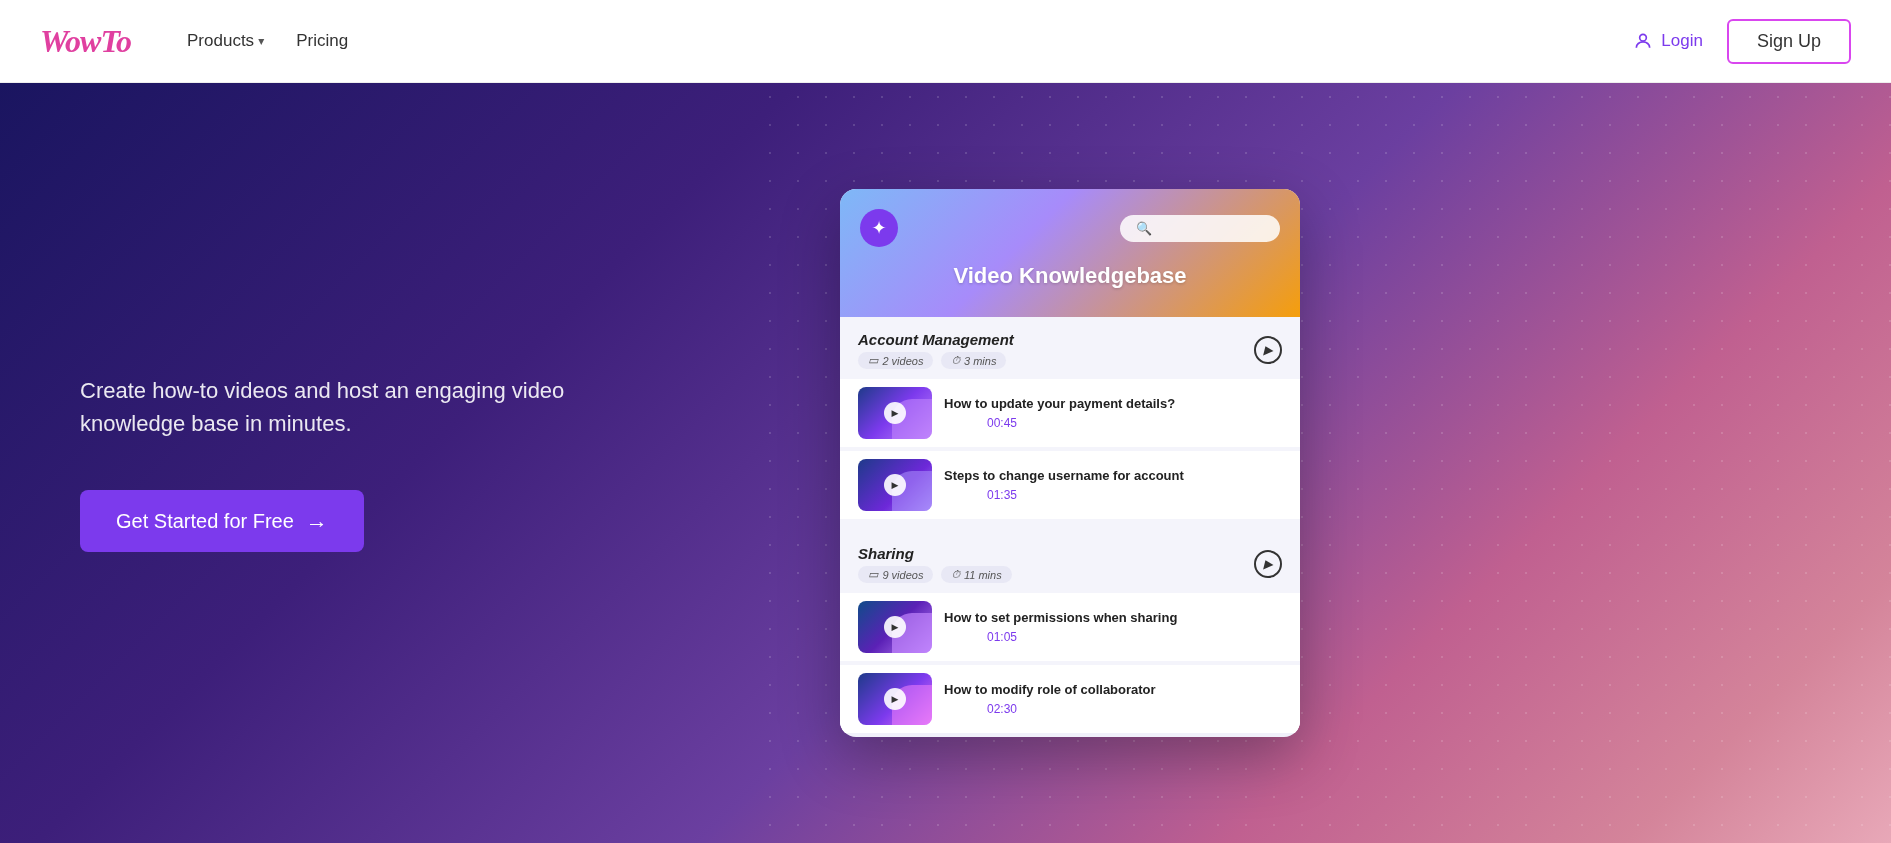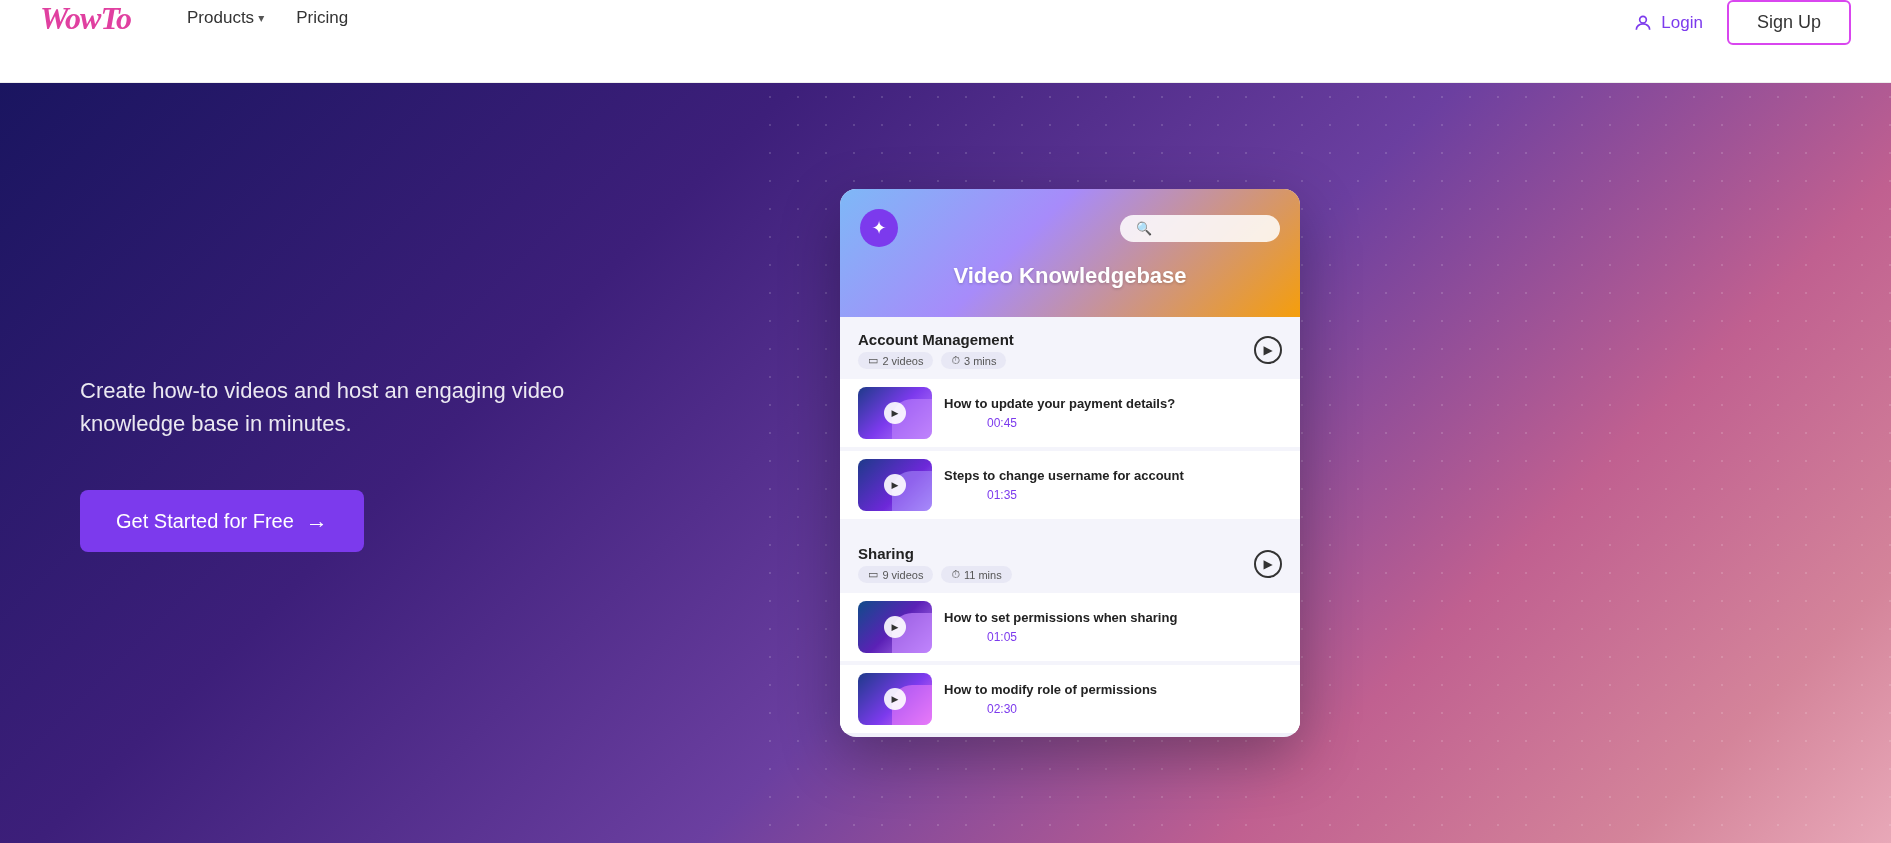--- a/index.html
+++ b/index.html
@@ -1,21 +1,21 @@
 <!DOCTYPE html>
 <html><head>
   <meta charset="utf-8">
   <style>
     * { margin: 0; padding: 0; box-sizing: border-box; }
     body { font-family: -apple-system, BlinkMacSystemFont, 'Segoe UI', sans-serif; width: 1891px; min-height: 843px; overflow-x: hidden; }
 
     
     .navbar {
       display: flex;
-      align-items: flex-start;
+      align-items: center;
       padding: 0 40px;
       height: 83px;
       background: #fff;
       border-bottom: 1px solid #eee;
       position: relative;
       z-index: 10;
     }
     .logo {
       font-size: 32px;
       font-weight: 700;
@@ -196,20 +196,21 @@
     .mockup-body {
       background: #f4f4fb;
       padding: 0;
     }
     .section-header {
       display: flex;
       align-items: center;
       justify-content: space-between;
       padding: 14px 18px 6px;
       background: #f4f4fb;
+      font-style: italic;
     }
     .section-title-group {}
     .section-name {
       font-size: 15px;
       font-weight: 700;
       color: #222;
     }
     .section-meta {
       display: flex;
       gap: 8px;
@@ -429,21 +430,21 @@
         </div>
 
         <div class="video-item">
           <div class="video-thumb">
             <div class="thumb-bg" style="background: linear-gradient(135deg, #1e3a8a 0%, #7c3aed 55%, #e879f9 100%);">
               <div class="thumb-shape" style="background: rgba(232,121,249,0.6);"></div>
               <div class="thumb-play">▶</div>
             </div>
           </div>
           <div class="video-info">
-            <div class="video-title">How to modify role of permissions</div>
+            <div class="video-title">How to modify role of collaborator</div>
             <div class="video-duration">02:30</div>
           </div>
         </div>
 
       </div>
     </div>
   </div>
 </section>
 
 </body></html>

